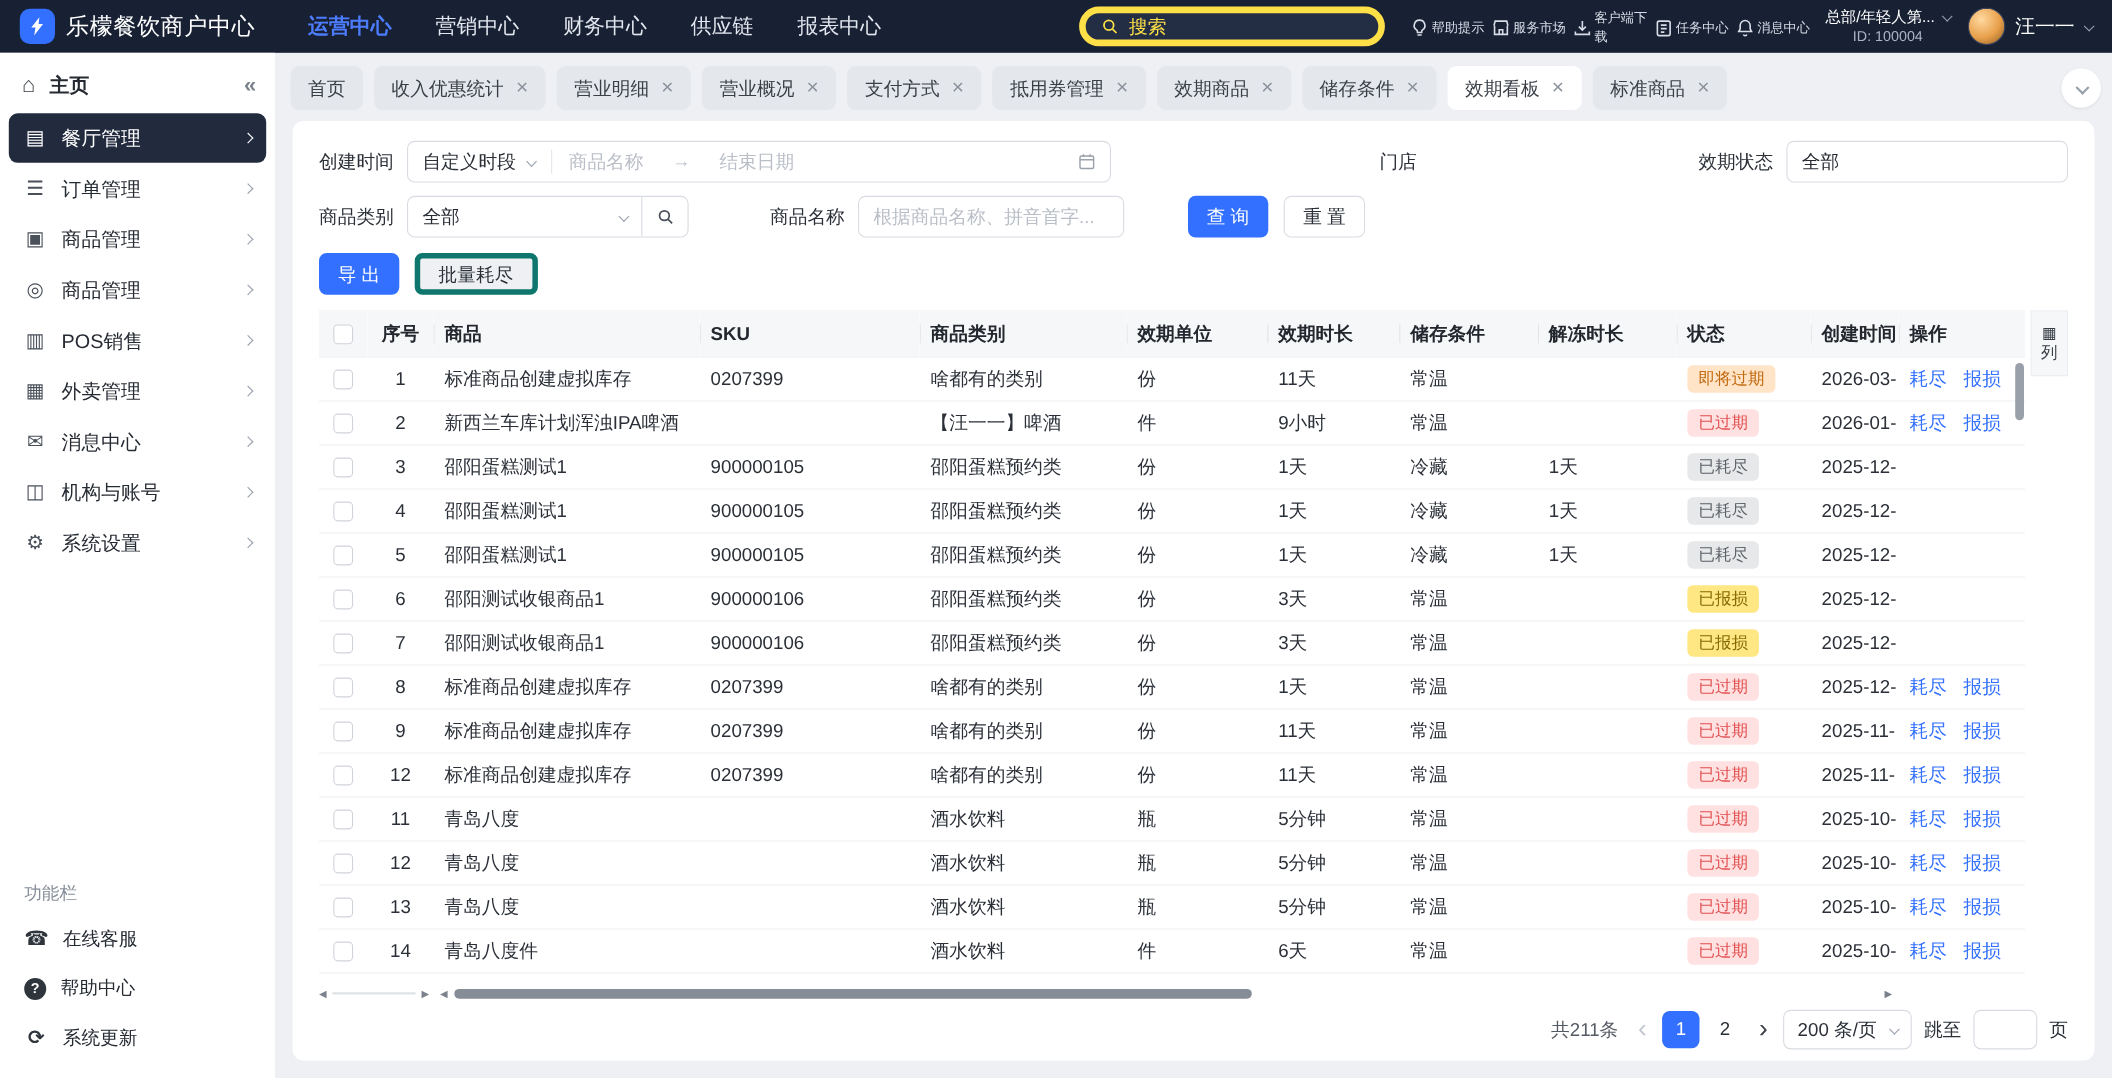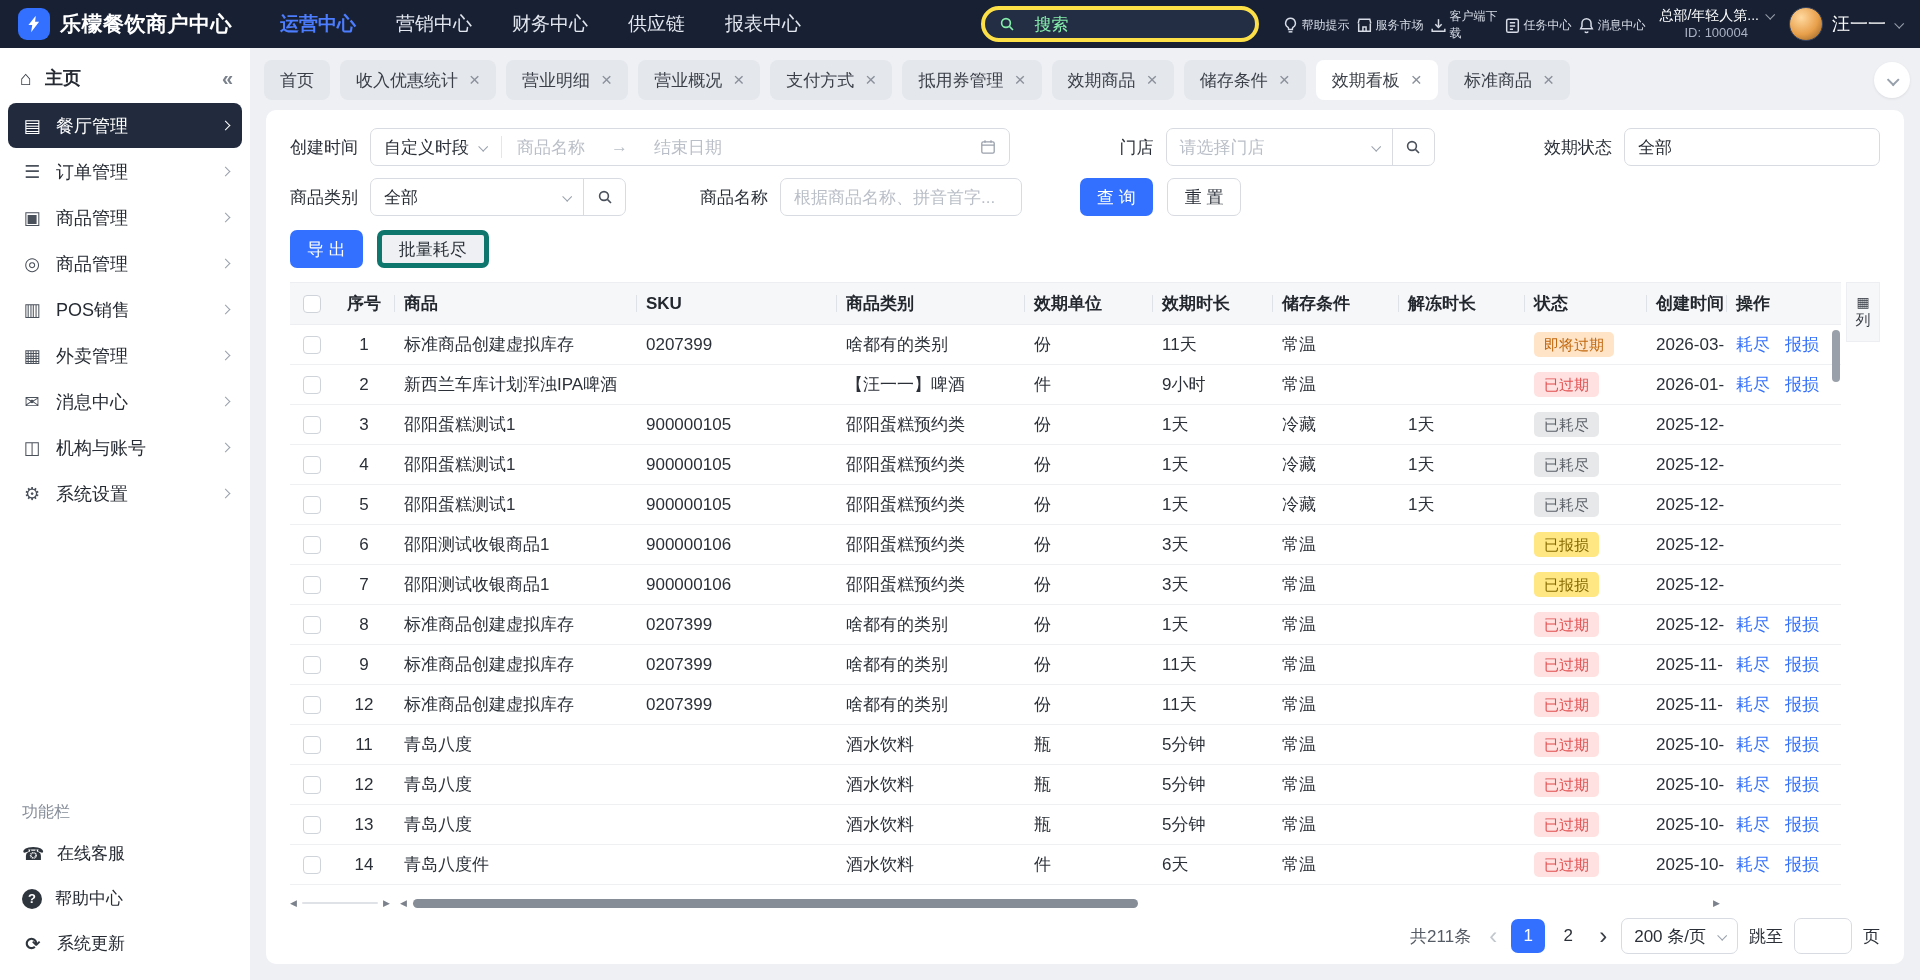--- a/index.html
+++ b/index.html
@@ -7,25 +7,25 @@
   body{font-family:"Liberation Sans","DejaVu Sans",sans-serif;background:#eef0f4;color:#262b33;font-size:17px}
   .svg{display:inline-flex;align-items:center;line-height:0}
   .chev{display:inline-block;width:9px;height:9px;border-right:2px solid #98a0ab;border-bottom:2px solid #98a0ab;transform:rotate(45deg) translateY(-1px)}
   .chev.right{transform:rotate(-45deg)}
   .chev.sm{width:7px;height:7px;border-width:1.5px}
 
   
   .topbar{height:48px;background:var(--topbar-bg,#182134);display:flex;align-items:center;padding:0 18px;color:#fff}
   .logo{display:flex;align-items:center;gap:10px;cursor:pointer}
   .logo-icon{width:32px;height:32px;border-radius:9px;background:var(--primary,#3370ff);display:flex;align-items:center;justify-content:center}
-  .logo-text{font-size:21px;font-weight:700;letter-spacing:.5px;white-space:nowrap}
+  .logo-text{font-size:21px;font-weight:400;letter-spacing:.5px;white-space:nowrap}
   .topnav{display:flex;gap:40px;margin-left:48px;font-size:19px;color:#e3e7ef}
   .topnav-item{cursor:pointer;white-space:nowrap}
   .topnav-item.active{color:#4d7dff;font-weight:700}
-  .topsearch{margin-left:auto;width:278px;height:36px;background:#232e44;border:4px solid #fde047;border-radius:18px;display:flex;align-items:center;gap:19px;padding:0 14px;color:#86efac;font-size:17px;cursor:text}
+  .topsearch{margin-left:auto;width:278px;height:36px;background:#232e44;border:6px solid #fde047;border-radius:18px;display:flex;align-items:center;gap:9px;padding:0 14px;color:#fde047;font-size:17px;cursor:text}
   .quick{display:flex;margin-left:22px}
   .quick-item{width:74px;display:flex;align-items:center;gap:1px;color:#d7dce6;font-size:12px;cursor:pointer;padding-top:2px}
   .org{margin-left:8px;line-height:1.3;cursor:pointer}
   .org-line1{font-size:14px;display:flex;align-items:center;gap:7px;white-space:nowrap}
   .org-line2{font-size:13px;color:#aab3c5;text-align:center}
   .user{display:flex;align-items:center;gap:9px;margin-left:16px;font-size:18px;cursor:pointer;white-space:nowrap}
   .avatar{width:34px;height:34px;border-radius:50%;background:radial-gradient(circle at 35% 30%,#ffd9a0,#e8a04b 55%,#8a5a20);border:1px solid #3a465f}
 
   
   .layout{display:flex;height:calc(100% - 48px)}
@@ -352,34 +352,20 @@
                   <rect x="1.8" y="2.8" width="12.4" height="11.4" rx="1.4"></rect>
                   <line x1="1.8" y1="6.2" x2="14.2" y2="6.2"></line>
                   <line x1="5" y1="1.2" x2="5" y2="3.8"></line>
                   <line x1="11" y1="1.2" x2="11" y2="3.8"></line>
                 </svg>
               </span>
           </div>
         </div>
         <div class="fgroup">
           <span class="flabel">门店</span>
-          <div class="ctrl withsearch store-sel">
-            <span class="selseg">
-              <span class="ph">请选择门店</span>
-              <span class="chev sm"></span>
-            </span>
-            <span class="addon">
-              <span class="svg">
-                  <svg viewBox="0 0 16 16" width="16" height="16" fill="none" stroke="currentColor" stroke-width="1.6">
-                    <circle cx="7" cy="7" r="4.4"></circle>
-                    <line x1="10.4" y1="10.4" x2="14" y2="14"></line>
-                  </svg>
-                </span>
-            </span>
-          </div>
         </div>
         <div class="fgroup">
           <span class="flabel">效期状态</span>
           <div class="ctrl status-box">
             <span>全部</span>
           </div>
         </div>
       </div>
 
       <div class="frow frow2">

